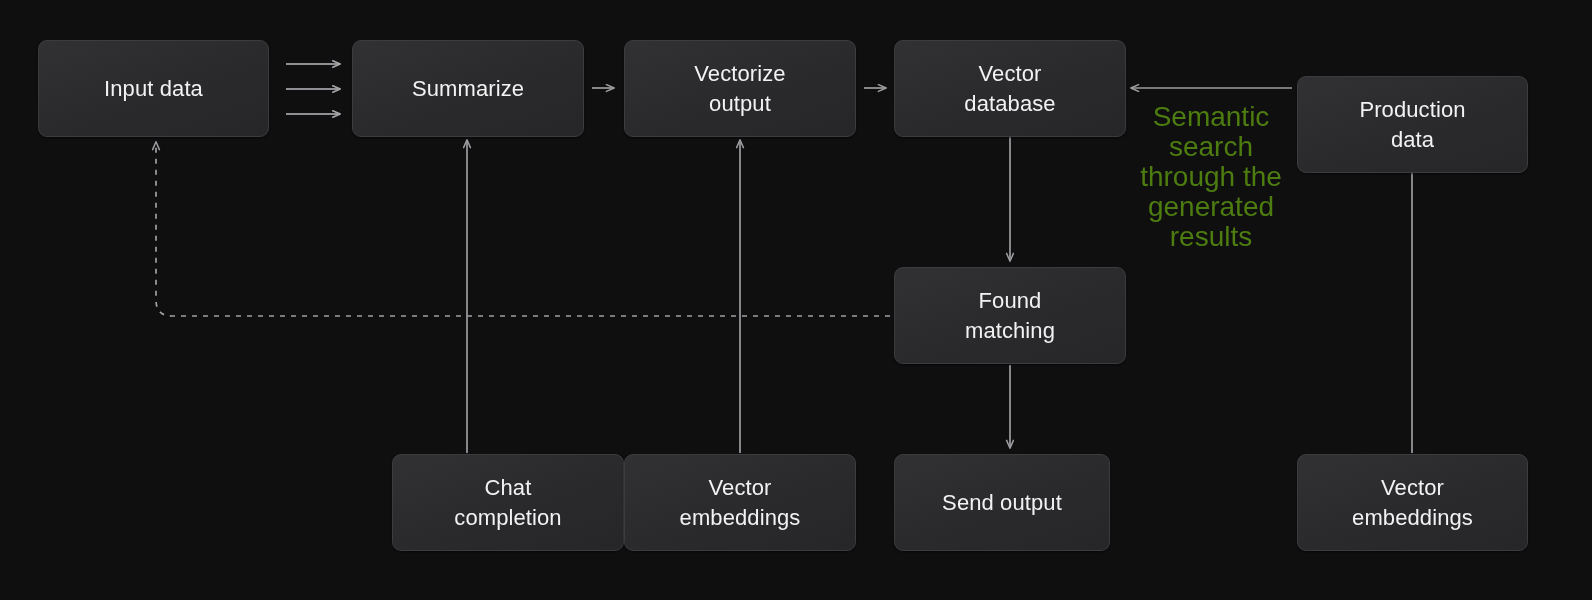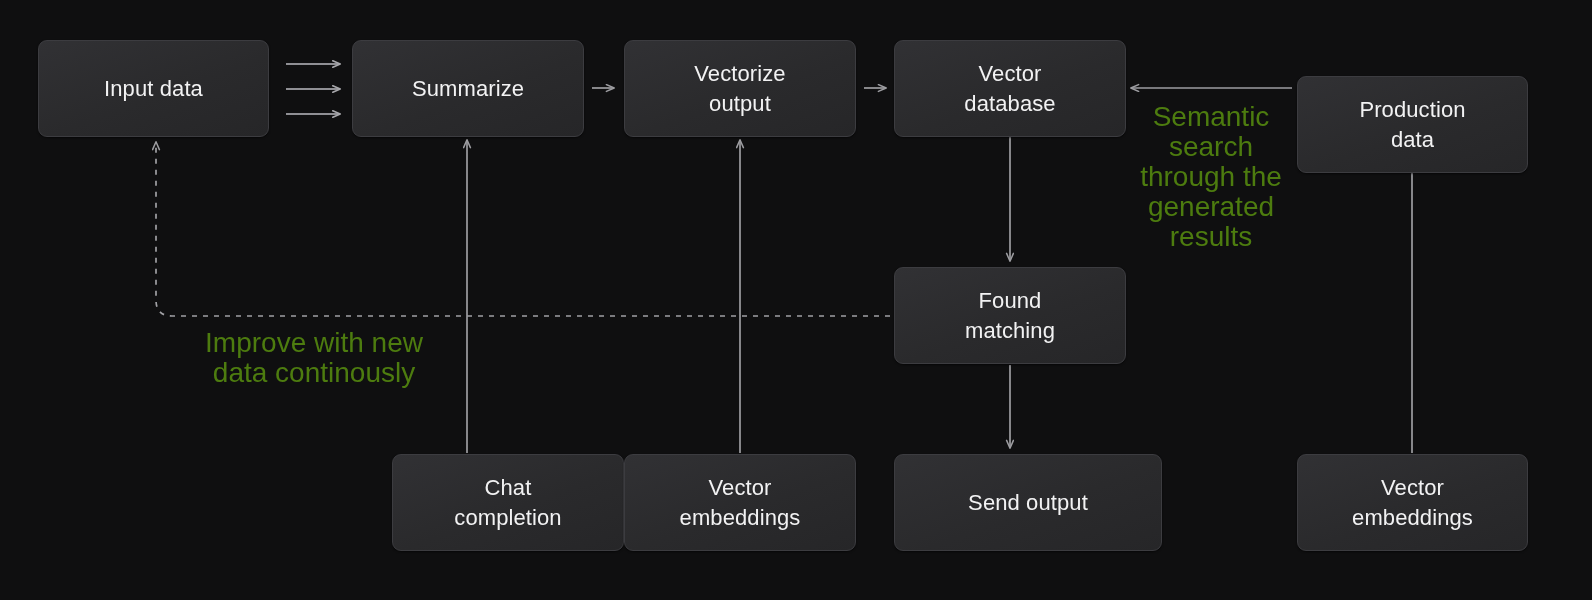--- a/index.html
+++ b/index.html
@@ -140,31 +140,29 @@
   <div class="node" style="left:351px; top:454px; width:232px; height:97px;margin-left:41px;">
     <span>Chat
 completion</span>
   </div>
 
   <div class="node" style="left:624px; top:454px; width:232px; height:97px;">
     <span>Vector
 embeddings</span>
   </div>
 
-  <div class="node" style="left:894px; top:454px; width:268px; height:97px;">
+  <div class="node" style="left:894px; top:454px; width:216px; height:97px;">
     <span>Send output</span>
   </div>
 
   <div class="node" style="left:1297px; top:454px; width:231px; height:97px;">
     <span>Vector
 embeddings</span>
   </div>
 
   <div class="edge-label center" style="left:1137px; top:102px; width:148px;">Semantic
 search
 through the
 generated
 results</div>
 
-  <div class="edge-label center" style="left:196px; top:328px; width:236px;">Improve with new
-data continously</div>
 
 </div>
 
 </body></html>

